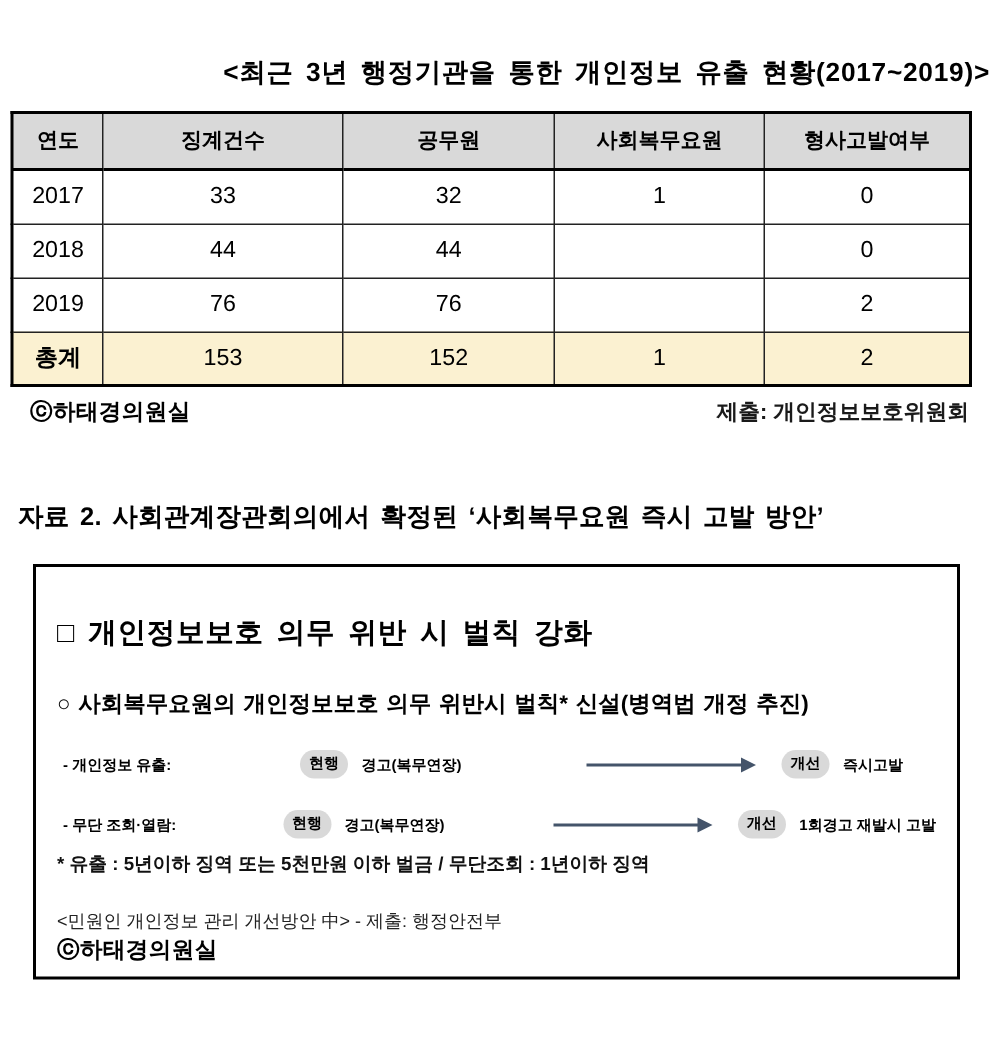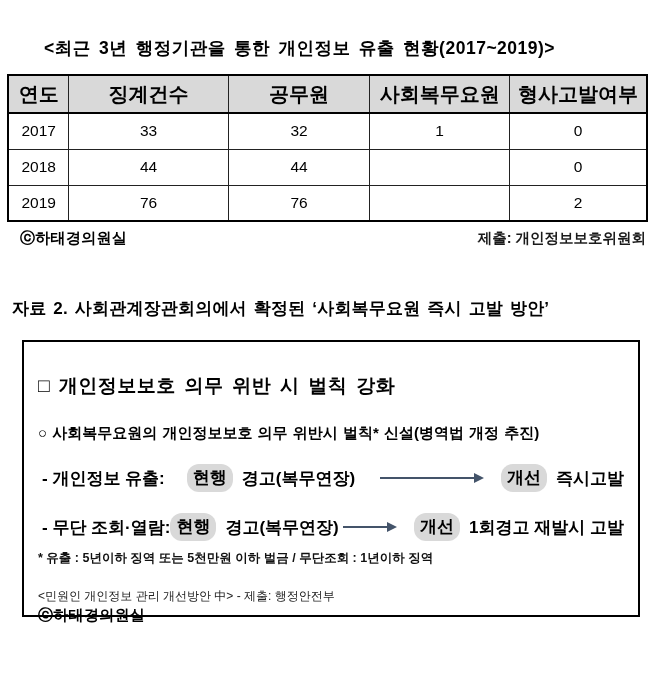--- a/index.html
+++ b/index.html
@@ -13,39 +13,38 @@
   .page { width: 660px; height: 699px; position: relative; }
 
   
   .title1 {
     margin: 14px 0 0 20px;
     font-size: 17px; font-weight: bold; letter-spacing: 0.5px;
     word-spacing: 3px;
   }
   .caption1 {
     margin-top: 36px;
-    text-align: left;
+    text-align: right;
     font-size: 17.5px; font-weight: bold; letter-spacing: 0.5px;
     word-spacing: 3px;
-    margin-left: 44px;
   }
   table.stats {
     margin: 14px 12px 0 7px;
     width: 641px;
     border-collapse: collapse;
     border: 2.5px solid #000;
   }
   table.stats th, table.stats td {
     border: 1.2px solid #222;
     text-align: center; vertical-align: middle;
   }
   table.stats thead th {
     background: #d9d9d9;
     height: 38px;
-    font-size: 20px; font-weight: bold;
+    font-size: 14px; font-weight: bold;
     border-bottom: 2px solid #000;
     margin-top: 43px;
   }
   table.stats tbody td { height: 36px; font-size: 15.5px; margin-top: 29px; }
   tr.total-row td { background: #fbf1d1; }
   tr.total-row td:first-child { font-weight: bold; }
 
   .under-table {
     display: flex; justify-content: space-between; align-items: center;
     margin: 7px 14px 0 20px;
@@ -63,21 +62,21 @@
     margin: 20px 0 0 22px;
     width: 618px; height: 277px;
     border: 2.5px solid #000;
     padding: 19px 14px 10px 14px;
   }
   .box-heading { font-size: 19px; font-weight: bold; letter-spacing: 0.5px; word-spacing: 3px; margin-top: 12px; }
   .box-subheading { margin-top: 25px; font-size: 15px; font-weight: bold; word-spacing: 1px; }
   .measure-row {
     display: flex; align-items: center;
     margin-top: 21px;
-    font-size: 17px; font-weight: bold;
+    font-size: 10px; font-weight: bold;
     white-space: nowrap;
   }
   .m-label { display: inline-block; width: 162px; padding-left: 4px; }
   .chip {
     display: inline-block;
     background: #d9d9d9;
     padding: 2px 6px 3px 6px;
     font-weight: bold;
     border-radius: 12px;
   }
@@ -142,20 +141,27 @@
         <td></td>
         <td>0</td>
       </tr>
       <tr>
         <td>2019</td>
         <td>76</td>
         <td>76</td>
         <td></td>
         <td>2</td>
       </tr>
+      <tr class="total-row">
+        <td>총계</td>
+        <td>153</td>
+        <td>152</td>
+        <td>1</td>
+        <td>2</td>
+      </tr>
     </tbody>
   </table>
 
   <div class="under-table">
     <span class="credit1">ⓒ하태경의원실</span>
     <span class="source1">제출: 개인정보보호위원회</span>
   </div>
 
   <div class="title2">자료 2. 사회관계장관회의에서 확정된 ‘사회복무요원 즉시 고발 방안’</div>
 

